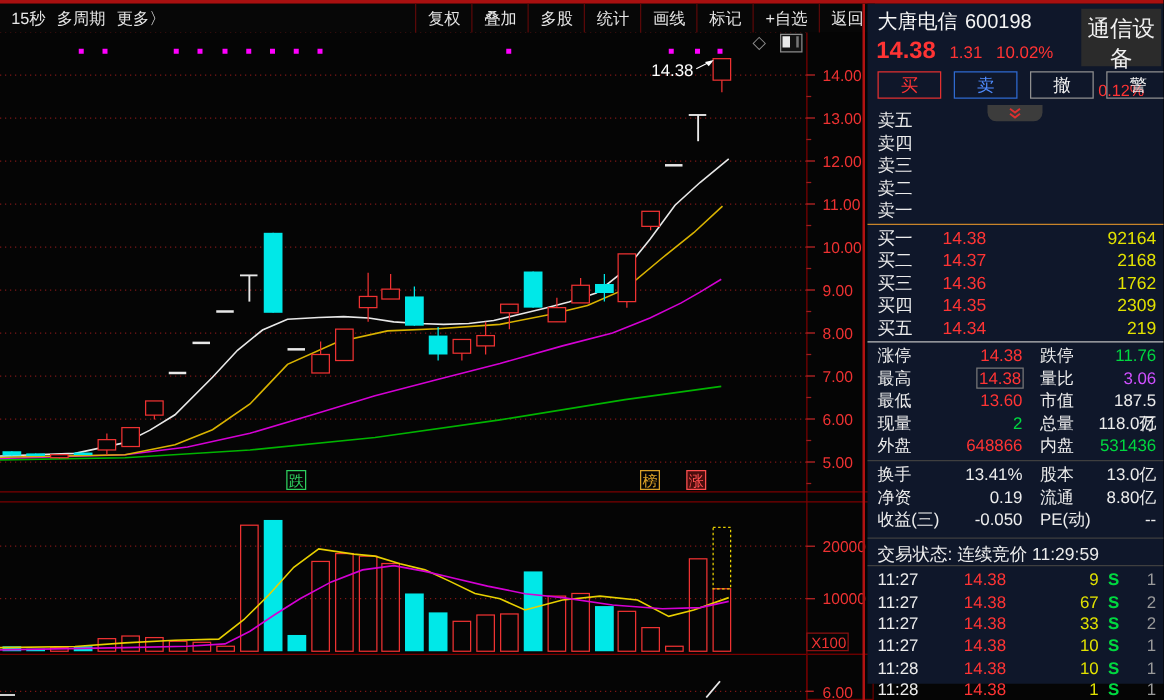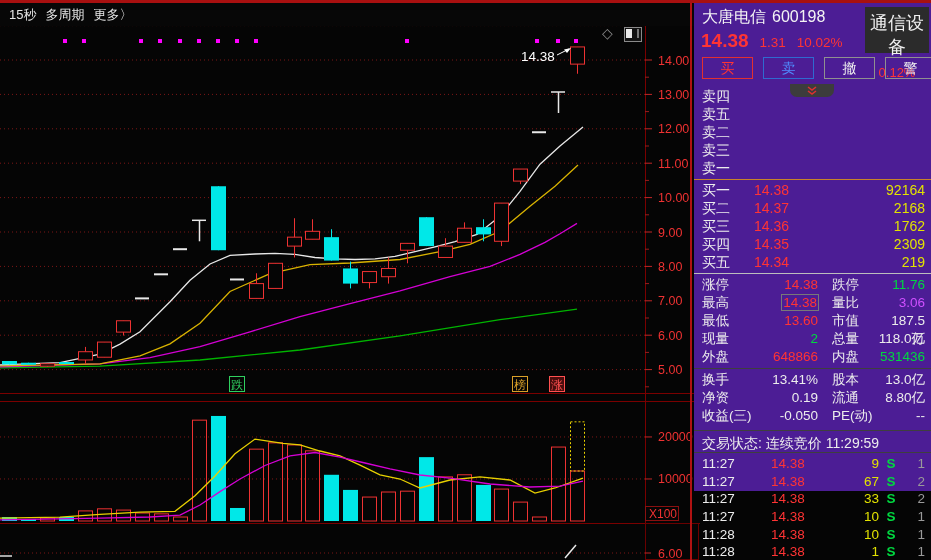--- a/index.html
+++ b/index.html
@@ -14,21 +14,21 @@
   .tbar{display:flex;height:23px;align-items:center;}
   .tbar span{padding:0 9px;border-left:1px solid #5a0808;line-height:23px;}
   
   .diamond{position:absolute;left:602px;top:26px;color:#8d8d8d;font-size:14px;z-index:3;line-height:14px;}
   .layout-ic{position:absolute;left:624px;top:27px;width:16px;height:13px;border:1px solid #8a8a8a;z-index:3;background:#111;}
   .layout-ic b{position:absolute;left:1px;top:1px;width:6px;height:9px;background:#e9e9e9;}
   .layout-ic i{position:absolute;right:2px;top:1px;width:2px;height:9px;background:#777;}
   #chart-svg{position:absolute;left:0;top:0;z-index:1;}
   
   .panel-border{position:absolute;left:690px;top:3px;width:2px;height:557px;background:#b01212;z-index:4;}
-  .rp{position:absolute;left:694px;top:3px;width:237px;height:488px;background:#4c1d95;z-index:5;font-size:14px;color:#ececec;}
+  .rp{position:absolute;left:694px;top:3px;width:237px;height:544px;background:#0f172a;z-index:5;font-size:14px;color:#ececec;}
   .rp .abs{position:absolute;left:0;width:237px;}
   .p-title{top:4px;padding-left:8px;font-size:16px;color:#f4f4f4;}
   .p-title .code{margin-left:6px;}
   .ind-box{position:absolute;right:2px;top:4px;width:64px;height:46px;background:#2b2b2b;text-align:center;}
   .ind-box .n{font-size:18px;color:#f0f0f0;margin-top:4px;}
   .ind-box .v{font-size:13px;color:#ff3434;margin-top:6px;}
   .p-price{top:27px;padding-left:7px;display:flex;align-items:baseline;gap:11px;}
   .p-price .big{font-size:19px;font-weight:bold;color:#ff3434;}
   .p-price .sm{font-size:13.5px;color:#ff3434;}
   .p-btns{top:54px;display:flex;gap:10px;padding-left:8px;}
@@ -65,20 +65,30 @@
 <body>
 
 <div id="app">
   <div class="top-red"></div>
 
   <div class="chart-header">
     <div class="menu" id="menu">
         <span>15秒</span>
         <span>多周期</span>
         <span>更多〉</span>
+      </div>
+    <div class="tbar" id="tbar">
+        <span>复权</span>
+        <span>叠加</span>
+        <span>多股</span>
+        <span>统计</span>
+        <span>画线</span>
+        <span>标记</span>
+        <span>+自选</span>
+        <span>返回</span>
       </div>
   </div>
 
   <span class="diamond">◇</span>
   <span class="layout-ic">
       <b></b>
       <i></i>
     </span>
 
   <svg id="chart-svg" width="700" height="560">
@@ -283,36 +293,36 @@
       </div>
 
     <div class="abs sells" id="sells">
       <div class="chev-tab">
         <svg width="14" height="10">
           <path d="M3 1 L7 4 L11 1" stroke="#e03030" stroke-width="1.5" fill="none"></path>
           <path d="M3 5 L7 8 L11 5" stroke="#e03030" stroke-width="1.5" fill="none"></path>
         </svg>
       </div>
     <div class="lv-row">
+          <span class="lab">卖五</span>
+          <span class="prc"></span>
+          <span class="vol"></span>
+        </div>
+        <div class="lv-row">
           <span class="lab">卖四</span>
           <span class="prc"></span>
           <span class="vol"></span>
         </div>
         <div class="lv-row">
-          <span class="lab">卖五</span>
+          <span class="lab">卖三</span>
           <span class="prc"></span>
           <span class="vol"></span>
         </div>
         <div class="lv-row">
           <span class="lab">卖二</span>
-          <span class="prc"></span>
-          <span class="vol"></span>
-        </div>
-        <div class="lv-row">
-          <span class="lab">卖三</span>
           <span class="prc"></span>
           <span class="vol"></span>
         </div>
         <div class="lv-row">
           <span class="lab">卖一</span>
           <span class="prc"></span>
           <span class="vol"></span>
         </div>
       </div>
     <div class="hline" style="top:176px;background:#c8842a;"></div>

